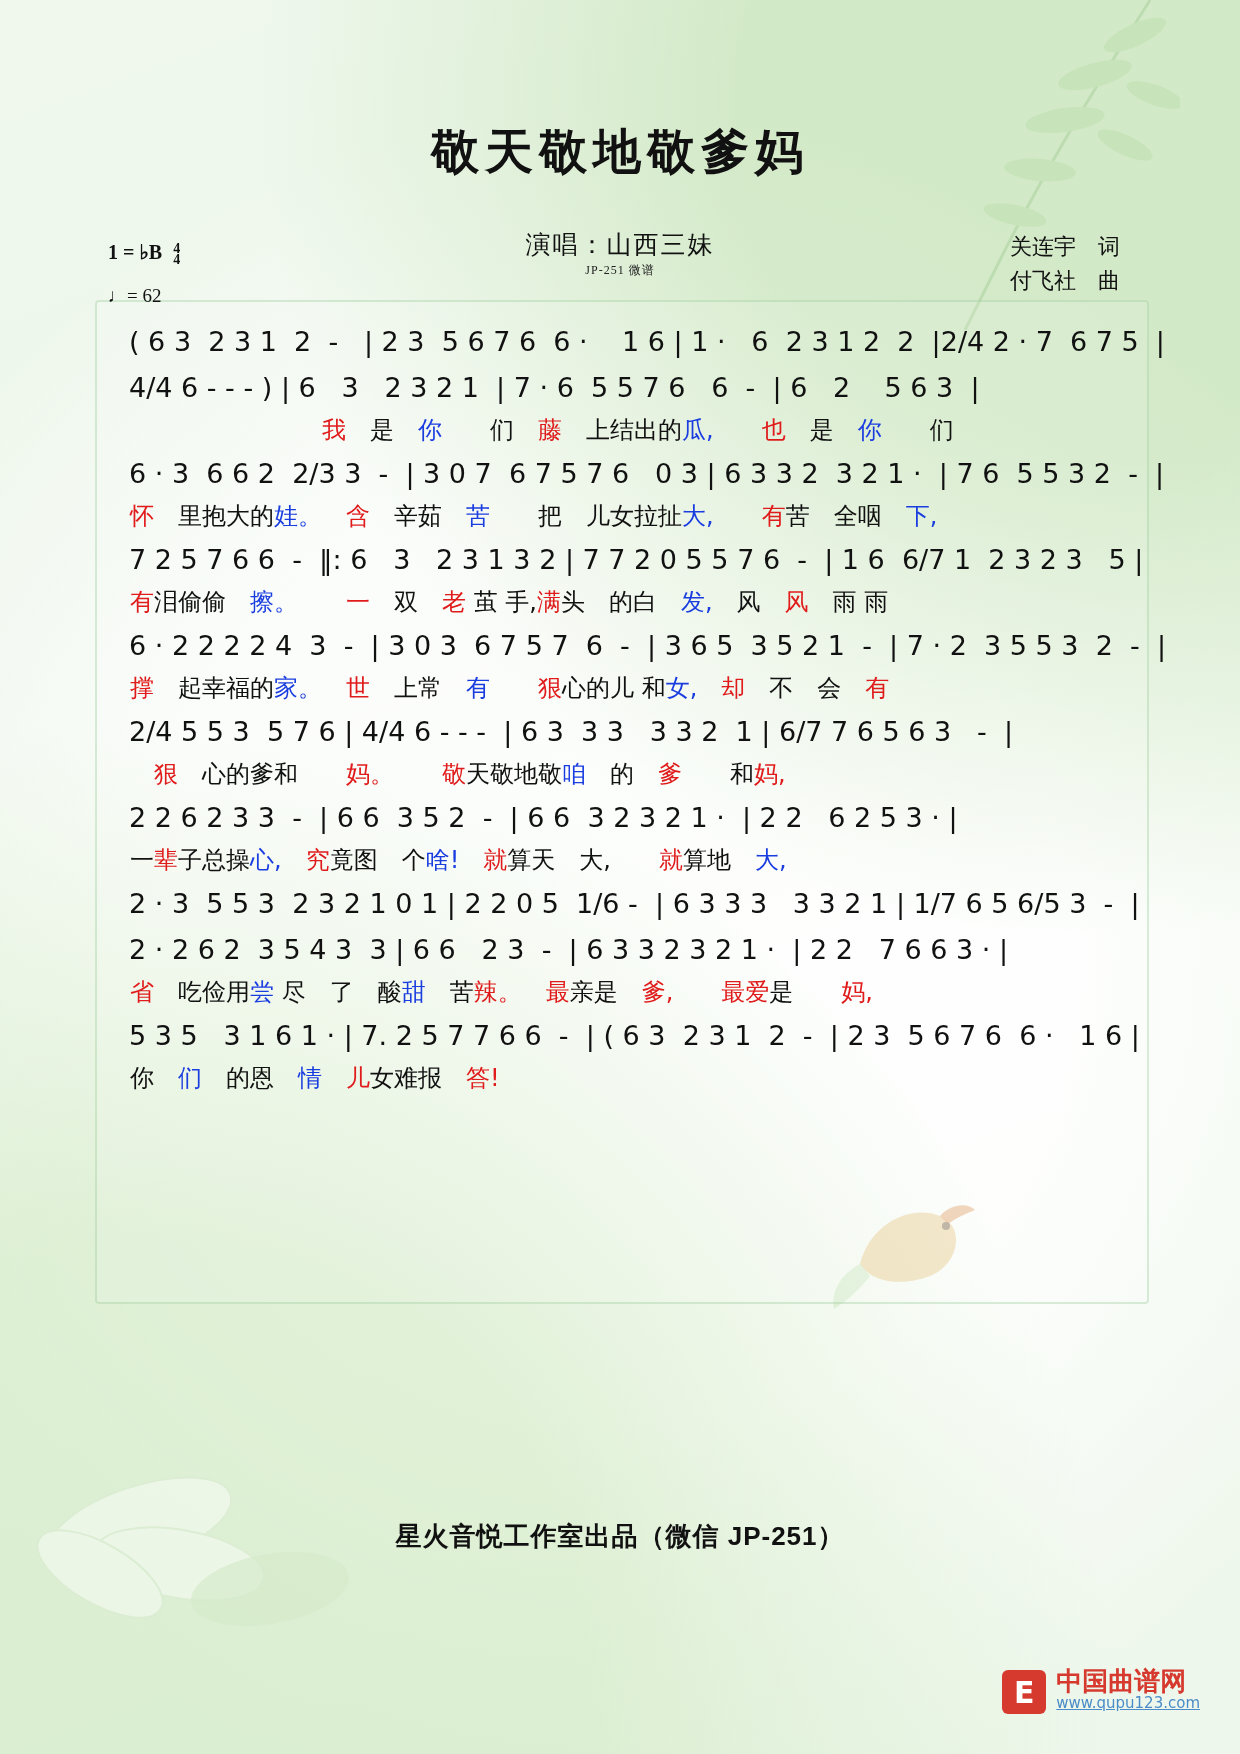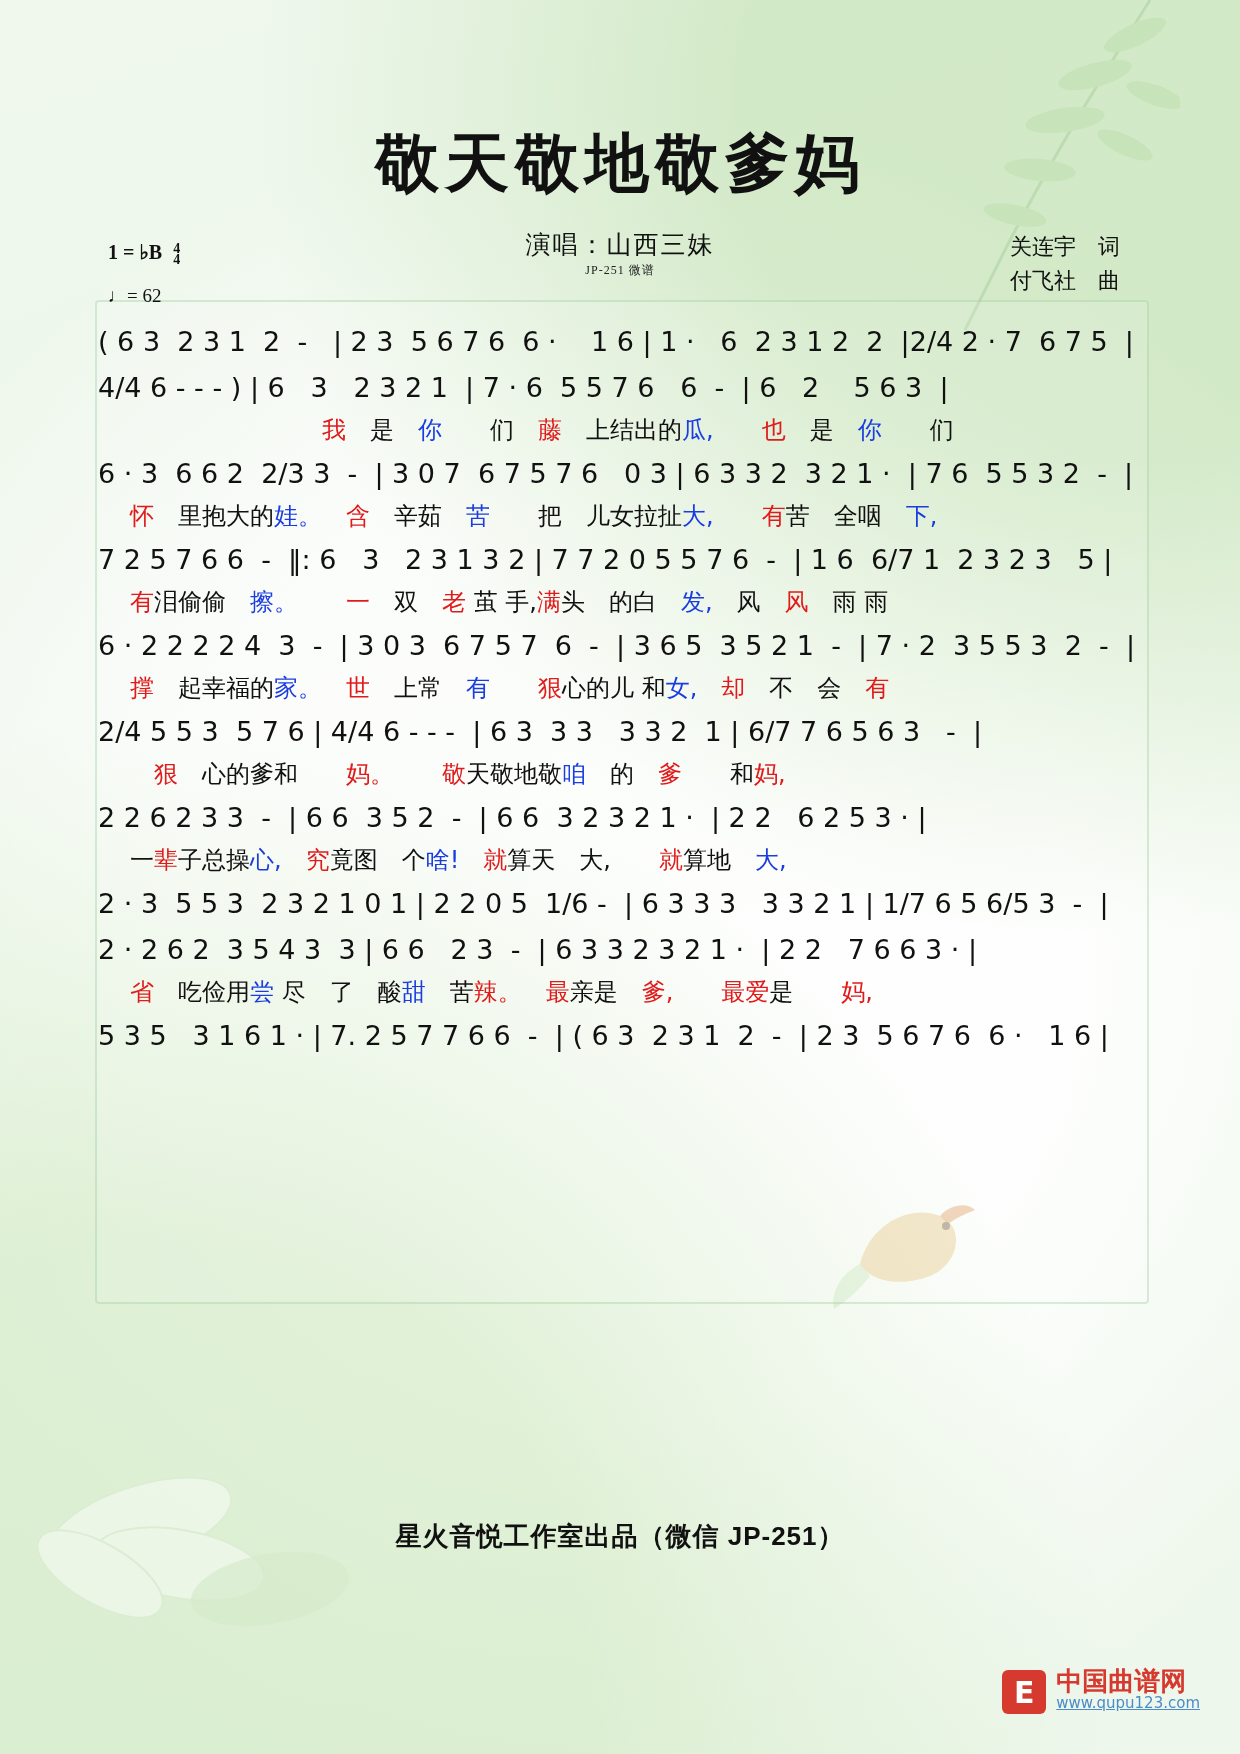--- a/index.html
+++ b/index.html
@@ -26,21 +26,21 @@
     position:absolute;left:95px;top:300px;width:1050px;height:1000px;
     border:2px solid rgba(150,200,150,.35);
     border-radius:4px;
     background:rgba(255,255,255,.12);
   }
 
   .title{
     position:absolute;top:120px;left:0;width:100%;
     text-align:center;
     font-family:"DejaVu Serif", serif;
-    font-size:64px;font-weight:bold;color:#111;
+    font-size:48px;font-weight:bold;color:#111;
     letter-spacing:6px;
   }
   .singer{
     position:absolute;top:228px;left:0;width:100%;text-align:center;
     font-size:25px;color:#111;letter-spacing:2px;
   }
   .subcode{
     position:absolute;top:262px;left:0;width:100%;text-align:center;
     font-size:12px;color:#222;letter-spacing:1px;
   }
@@ -76,20 +76,21 @@
   
   .score{position:absolute;left:90px;top:320px;width:1060px;}
   .line{position:relative;margin-bottom:2px;}
   .notes{
     font-family:"DejaVu Sans", sans-serif;
     font-size:27px;color:#111;
     white-space:pre;
     letter-spacing:0px;
     line-height:44px;
     padding-left:8px;
+    margin-left:31px;
   }
   .lyrics{
     font-family:"DejaVu Sans", sans-serif;
     font-size:24px;
     white-space:pre;
     line-height:40px;
     padding-left:40px;
     color:#111;
   }
   .lyrics .r{color:#e01b1b;}
@@ -179,20 +180,21 @@
     </div>
     <div class="line">
       <div class="notes">2 · 3  5 5 3  2 3 2 1 0 1 | 2 2 0 5  1/6 -  | 6 3 3 3   3 3 2 1 | 1/7 6 5 6/5 3  -  |</div>
     </div>
     <div class="line">
       <div class="notes">2 · 2 6 2  3 5 4 3  3 | 6 6   2 3  -  | 6 3 3 2 3 2 1 ·  | 2 2   7 6 6 3 · |</div>
       <div class="lyrics"><span class="r">省</span><span class="k">　吃俭用</span><span class="b">尝</span><span class="k"> 尽　了　酸</span><span class="b">甜</span><span class="k">　苦</span><span class="r">辣。</span><span class="k">　</span><span class="r">最</span><span class="k">亲是　</span><span class="r">爹,</span><span class="k">　　</span><span class="r">最</span><span class="r">爱</span><span class="k">是　　</span><span class="r">妈,</span></div>
     </div>
     <div class="line">
       <div class="notes">5 3 5   3 1 6 1 · | 7. 2 5 7 7 6 6  -  | ( 6 3  2 3 1  2  -  | 2 3  5 6 7 6  6 ·   1 6 |</div>
+      <div class="lyrics"><span class="k">你　</span><span class="b">们</span><span class="k">　的恩　</span><span class="b">情</span><span class="k">　</span><span class="r">儿</span><span class="k">女难报　</span><span class="r">答!</span></div>
     </div>
   </div>
 
   <div class="footer">星火音悦工作室出品（微信 JP-251）</div>
 
   <div class="watermark">
     <div class="wm-logo">E</div>
     <div class="wm-text">
       <div class="wm-cn">中国曲谱网</div>
       <div class="wm-url">www.qupu123.com</div>

